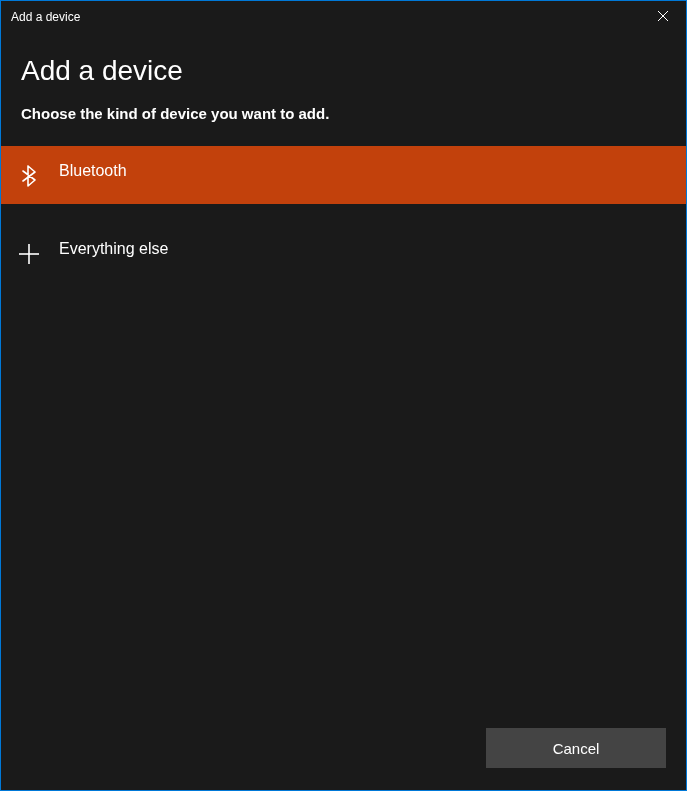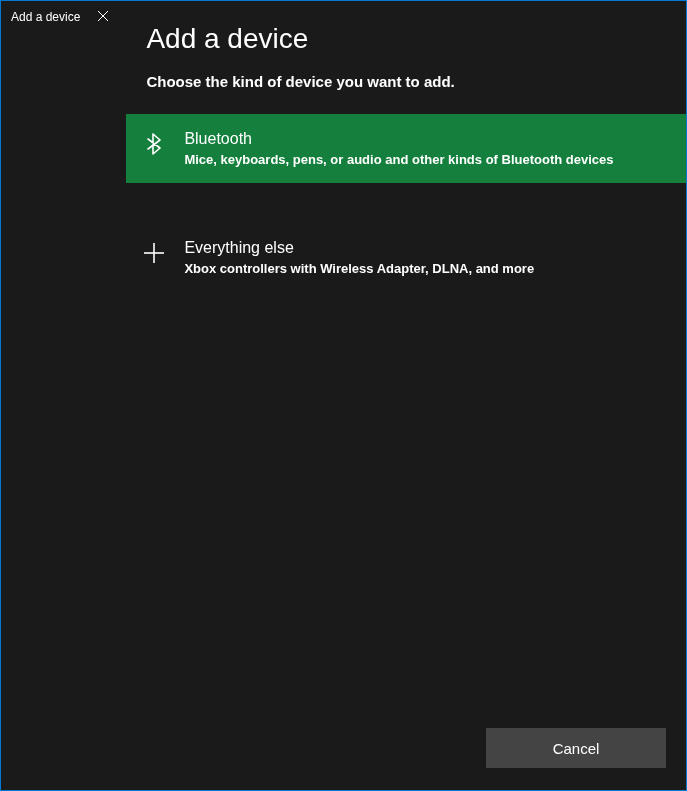--- a/index.html
+++ b/index.html
@@ -5,42 +5,42 @@
     * { box-sizing: border-box; margin: 0; padding: 0; }
     body {
       background: #1a1a1a;
       font-family: "Segoe UI", -apple-system, sans-serif;
       color: #fff;
       width: 687px;
       height: 791px;
       overflow: hidden;
       border: 1px solid #0078d7;
     }
-    .window { display: flex; height: 100%; }
+    .window { display: flex; flex-direction: column; height: 100%; }
     .titlebar {
       display: flex; align-items: center; justify-content: space-between;
       height: 32px; padding-left: 10px;
       font-size: 12px; color: #fff;
     }
     .titlebar-title { font-weight: 400; }
     .close-btn {
       width: 46px; height: 32px; display: flex; align-items: center; justify-content: center;
       cursor: pointer;
     }
     .content { flex: 1; display: flex; flex-direction: column; }
     .header { padding: 22px 20px 10px 20px; }
     .header h1 { font-size: 28px; font-weight: 400; color: #fff; margin-bottom: 18px; }
     .header p { font-size: 15px; color: #fff; font-weight: 700; }
     .options { margin-top: 14px; }
     .option {
       display: flex; align-items: flex-start; gap: 18px;
       padding: 16px 20px 16px 16px; margin-bottom: 28px;
       cursor: pointer;
     }
-    .option.hovered { background: #15803d; margin-bottom: 40px; }
+    .option.hovered { background: #c2410c; margin-bottom: 20px; }
     .option-icon {
       width: 24px; height: 24px; flex-shrink: 0;
       display: flex; align-items: center; justify-content: center;
       margin-top: 2px;
     }
     .option-text { flex: 1; }
     .option-title { font-size: 16px; font-weight: 400; color: #fff; margin-bottom: 4px; }
     .option-desc { font-size: 13px; font-weight: 600; color: #fff; }
     .footer {
       display: flex; justify-content: flex-end; padding: 0 20px 22px 20px;
@@ -74,35 +74,33 @@
     <div class="options">
 
       <div class="option hovered">
         <div class="option-icon">
           <svg width="14" height="22" viewBox="0 0 14 22" fill="none">
             <path d="M6 1 L6 21 L13 15 L1 6 M6 1 L13 7 L1 16" stroke="#fff" stroke-width="1.6" stroke-linejoin="round" stroke-linecap="round"></path>
           </svg>
         </div>
         <div class="option-text">
           <div class="option-title">Bluetooth</div>
-          <div class="option-desc">Mice, keyboards, pens, or audio and other kinds of Bluetooth devices</div>
         </div>
       </div>
 
 
       <div class="option">
         <div class="option-icon">
           <svg width="22" height="22" viewBox="0 0 22 22" fill="none">
             <line x1="11" y1="1" x2="11" y2="21" stroke="#fff" stroke-width="1.6"></line>
             <line x1="1" y1="11" x2="21" y2="11" stroke="#fff" stroke-width="1.6"></line>
           </svg>
         </div>
         <div class="option-text">
           <div class="option-title">Everything else</div>
-          <div class="option-desc">Xbox controllers with Wireless Adapter, DLNA, and more</div>
         </div>
       </div>
 
     </div>
 
     <div style="flex:1"></div>
 
     <div class="footer">
       <button class="btn">Cancel</button>
     </div>

